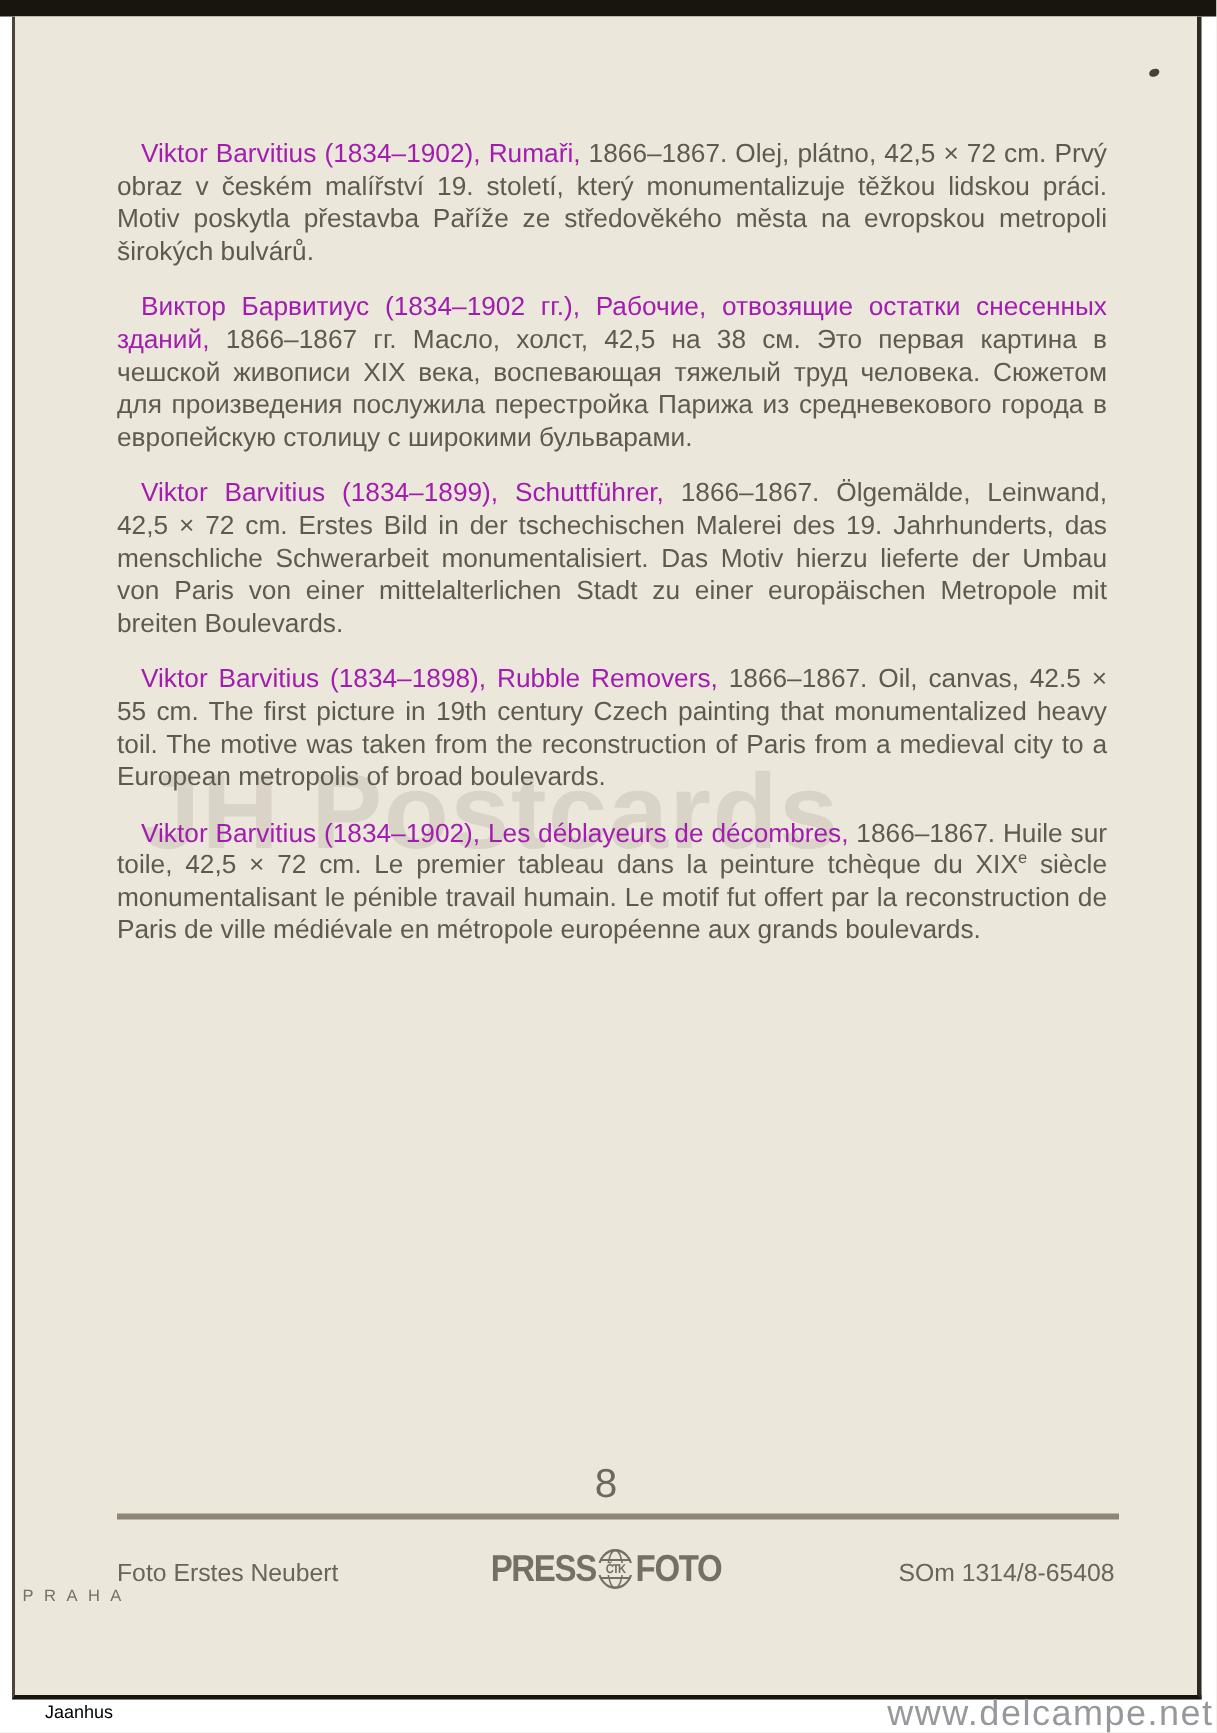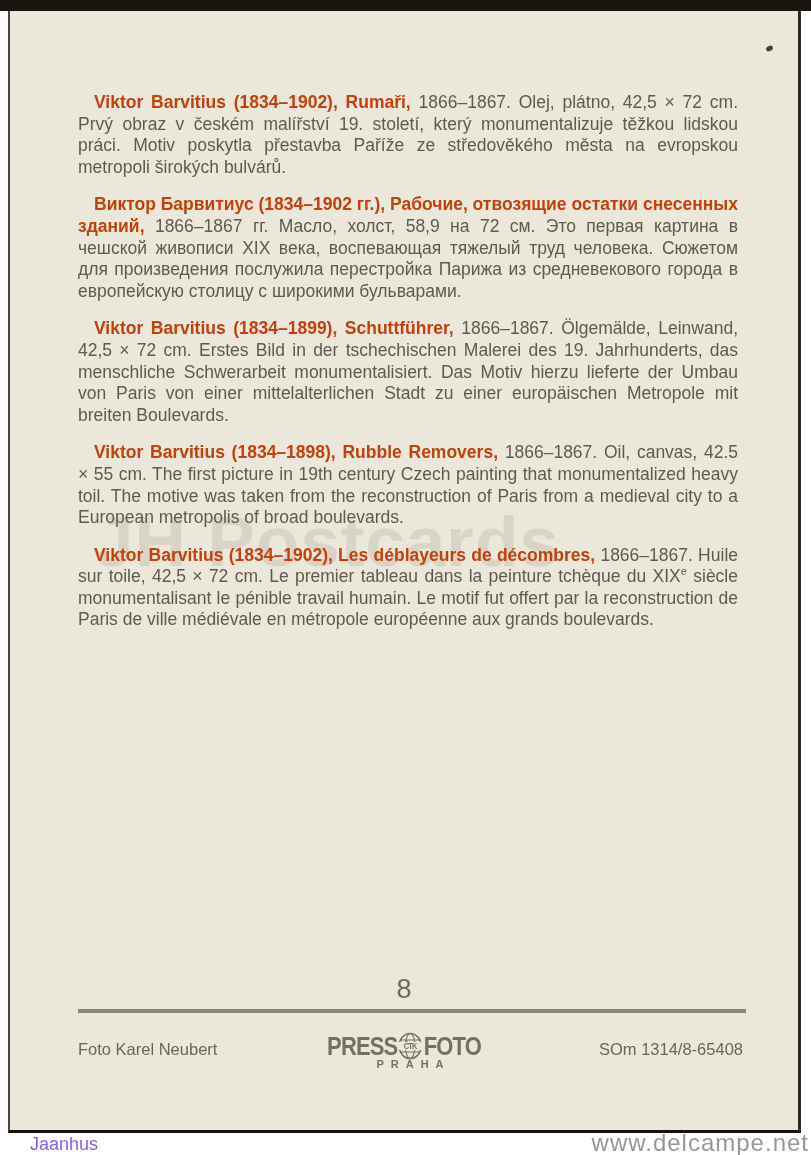--- a/index.html
+++ b/index.html
@@ -40,21 +40,21 @@
     background:#4a4136; border-radius:50%/45%;
     transform:rotate(-25deg);
   }
 
   .text-block {
     position:absolute; left:68px; top:81px; width:660px; z-index:1;
     color:#5f594f; font-size:17.5px; line-height:21.6px;
     text-align:justify;
   }
   .para { margin:0 0 16px 0; text-indent:16px; }
-  .para .b { font-weight:bold; color:#c2410c; }
+  .para .b { font-weight:normal; color:#a21caf; }
   .para sup { font-size:11px; line-height:0; }
 
   .number {
     position:absolute; left:0; top:963px; width:100%;
     text-align:center; font-size:27px; color:#6e675e;
   }
 
   .rule {
     position:absolute; left:68px; top:998px; width:668px; height:4px;
     background:#8d8679;
@@ -64,38 +64,38 @@
     position:absolute; left:68px; top:1029px;
     font-size:16.5px; color:#6b6459;
   }
   .code {
     position:absolute; right:55px; top:1029px;
     font-size:16.5px; color:#6b6459;margin-left:44px;
   }
 
   .logo {
     position:absolute; left:0; top:1020px; width:100%;
-    text-align:center; color:#766f63;
+    text-align:left; color:#766f63;
   }
   .logo-row {
     display:flex; align-items:center; justify-content:center;
     font-weight:bold; font-size:25px; letter-spacing:-1px;
     transform:scaleX(0.88); transform-origin:center;
     height:30px;
   }
   .logo-row span { display:inline-block; }
   .logo-globe { margin:0 -2px; flex:0 0 auto; }
   .logo-city {
-    font-size:11px; letter-spacing:7px; padding-left:19px; margin-top:-3px;
-    font-weight:bold;
+    font-size:11px; letter-spacing:7px; padding-left:5px; margin-top:-3px;
+    font-weight:normal;
   }
 
   .seller {
     position:absolute; left:30px; top:1134px;
-    font-size:18px; color:#8b5cf6;
+    font-size:12px; color:#000000;
   }
   .site {
     position:absolute; right:2px; top:1129px;
     font-size:24px; color:#98979b; letter-spacing:1px;
   }
 </style>
 </head>
 <body>
 
 <div class="page">
@@ -103,31 +103,31 @@
   <div class="top-band"></div>
 
   <div class="card">
 
     <div class="watermark-jh">JH Postcards</div>
 
     <div class="speck"></div>
 
     <div class="text-block">
       <p class="para"><span class="b">Viktor Barvitius (1834–1902), Rumaři,</span><span> 1866–1867. Olej, plátno, 42,5 × 72 cm. Prvý obraz v českém malířství 19. století, který monumentalizuje těžkou lidskou práci. Motiv poskytla přestavba Paříže ze středověkého města na evropskou metropoli širokých bulvárů.</span></p>
-      <p class="para"><span class="b">Виктор Барвитиус (1834–1902 гг.), Рабочие, отвозящие остатки снесенных зданий,</span><span> 1866–1867 гг. Масло, холст, 58,9 на 72 см. Это первая картина в чешской живописи XIX века, воспевающая тяжелый труд человека. Сюжетом для произведения послужила перестройка Парижа из средневекового города в европейскую столицу с широкими бульварами.</span></p>
+      <p class="para"><span class="b">Виктор Барвитиус (1834–1902 гг.), Рабочие, отвозящие остатки снесенных зданий,</span><span> 1866–1867 гг. Масло, холст, 42,5 на 38 см. Это первая картина в чешской живописи XIX века, воспевающая тяжелый труд человека. Сюжетом для произведения послужила перестройка Парижа из средневекового города в европейскую столицу с широкими бульварами.</span></p>
       <p class="para"><span class="b">Viktor Barvitius (1834–1899), Schuttführer,</span><span> 1866–1867. Ölgemälde, Leinwand, 42,5 × 72 cm. Erstes Bild in der tschechischen Malerei des 19. Jahrhunderts, das menschliche Schwerarbeit monumentalisiert. Das Motiv hierzu lieferte der Umbau von Paris von einer mittelalterlichen Stadt zu einer europäischen Metropole mit breiten Boulevards.</span></p>
       <p class="para"><span class="b">Viktor Barvitius (1834–1898), Rubble Removers,</span><span> 1866–1867. Oil, canvas, 42.5 × 55 cm. The first picture in 19th century Czech painting that monumentalized heavy toil. The motive was taken from the reconstruction of Paris from a medieval city to a European metropolis of broad boulevards.</span></p>
       <p class="para"><span class="b">Viktor Barvitius (1834–1902), Les déblayeurs de décombres,</span><span> 1866–1867. Huile sur toile, 42,5 × 72 cm. Le premier tableau dans la peinture tchèque du XIX</span><sup>e</sup><span> siècle monumentalisant le pénible travail humain. Le motif fut offert par la reconstruction de Paris de ville médiévale en métropole européenne aux grands boulevards.</span></p>
     </div>
 
     <div class="number">8</div>
 
     <div class="rule"></div>
 
-    <div class="credit">Foto Karel Neubert</div>
+    <div class="credit">Foto Erstes Neubert</div>
 
     <div class="logo">
       <div class="logo-row">
         <span>PRESS</span>
         <svg class="logo-globe" width="34" height="30" viewBox="0 0 34 30">
           <circle cx="17" cy="15" r="12.5" fill="none" stroke="#766f63" stroke-width="1.6"></circle>
           <ellipse cx="17" cy="15" rx="5.5" ry="12.5" fill="none" stroke="#766f63" stroke-width="1.2"></ellipse>
           <line x1="5.5" y1="9" x2="28.5" y2="9" stroke="#766f63" stroke-width="1.2"></line>
           <line x1="5.5" y1="21" x2="28.5" y2="21" stroke="#766f63" stroke-width="1.2"></line>
           <rect x="3" y="11" width="28" height="8" fill="#ece7db"></rect>

